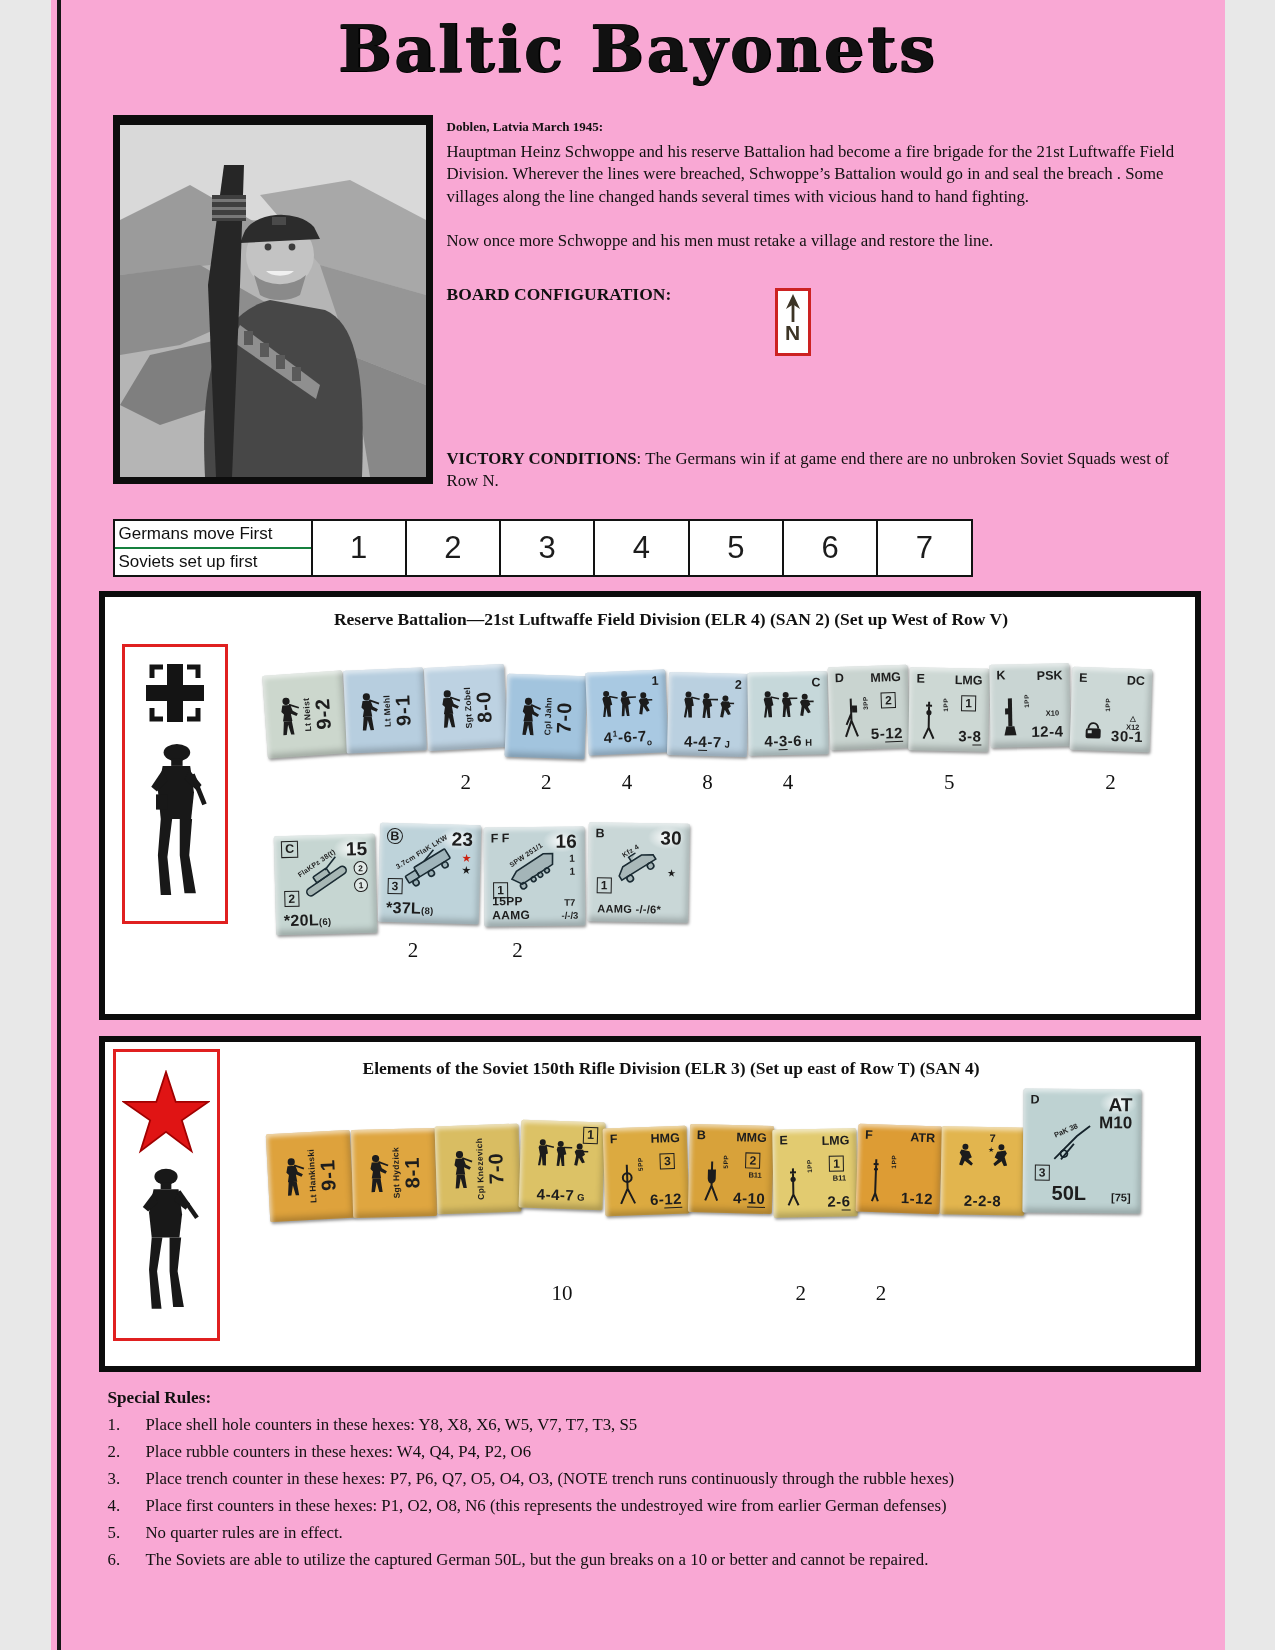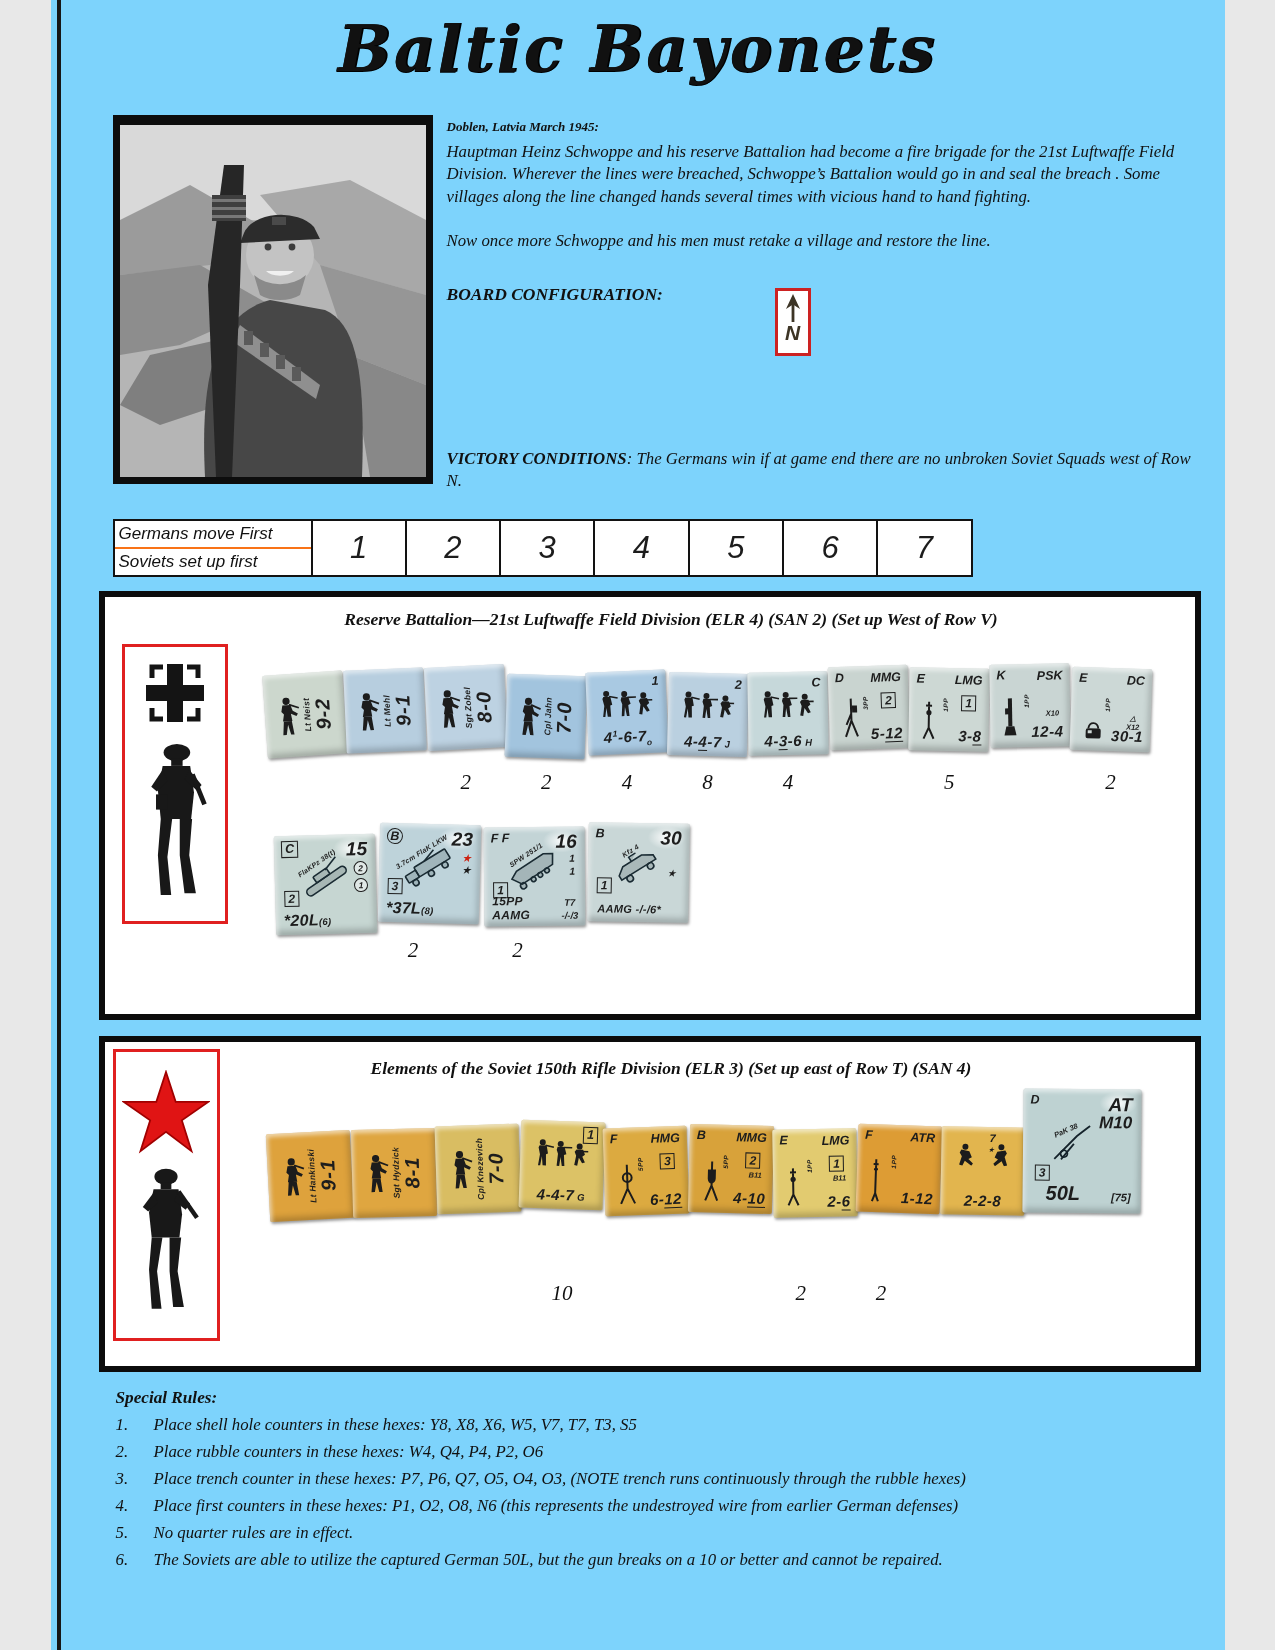--- a/index.html
+++ b/index.html
@@ -1,17 +1,17 @@
 <!DOCTYPE html>
 <html><head>
 <meta charset="utf-8">
 <style>
   html,body{margin:0;padding:0;background:#e8e8e8;}
-  .page{position:relative;width:1174px;height:1650px;background:#7dd3fc;overflow:hidden;
-        font-family:"Liberation Serif",serif;color:#111;margin:0 auto;font-style:italic;}
+  .page{position:relative;width:1174px;height:1650px;background:#f9a8d4;overflow:hidden;
+        font-family:"Liberation Serif",serif;color:#111;margin:0 auto;}
   .leftline{position:absolute;left:6px;top:0;width:4px;height:1650px;background:#161616;}
   .title{position:absolute;left:0;right:0;top:12px;margin:0;text-align:center;
          font-family:"DejaVu Serif",serif;font-size:63px;font-weight:bold;letter-spacing:3px;
          text-shadow:1.7px 0 0 #000,0 1px 0 #000;}
   
   .photo{position:absolute;left:62px;top:115px;width:306px;height:352px;border:7px solid #0d0d0d;
          border-top-width:10px;background:#bdbdbd;}
   .photo svg{display:block;width:100%;height:100%;}
   
   .intro-head{position:absolute;left:396px;top:119px;font-size:13px;font-weight:bold;}
@@ -24,21 +24,21 @@
   .nletter{font-family:"Liberation Sans",sans-serif;font-weight:bold;font-size:21px;color:#3d3526;line-height:1;}
   .board-rect{position:absolute;left:770px;top:283px;width:342px;height:90px;border:7px solid #0d0d0d;background:#fbfaf3;}
   .board-num{position:absolute;right:26px;top:5px;font-size:17px;}
   .victory{position:absolute;left:396px;top:448px;width:752px;font-size:16.8px;line-height:22.4px;}
   .victory b{font-weight:bold;}
   
   .tt{position:absolute;left:62px;top:519px;width:856px;height:54px;border:2px solid #121212;display:flex;background:#fff;}
   .tt-labels{width:196px;border-right:2px solid #121212;display:flex;flex-direction:column;
              font-family:"Liberation Sans",sans-serif;font-size:17px;}
   .tt-labels div{flex:1;display:flex;align-items:center;padding-left:4px;}
-  .tt-labels div:first-child{border-bottom:2px solid #f97316;}
+  .tt-labels div:first-child{border-bottom:2px solid #15803d;}
   .tt-cells{flex:1;display:flex;}
   .tt-cell{flex:1;border-left:2px solid #121212;display:flex;align-items:center;justify-content:center;
            font-family:"Liberation Sans",sans-serif;font-size:31px;color:#1c1c1c;}
   .tt-cell:first-child{border-left:none;}
   
   .ob-box{position:absolute;border:6px solid #0c0c0c;background:#fff;}
   #gbox{left:48px;top:591px;width:1090px;height:417px;}
   #sbox{left:48px;top:1036px;width:1090px;height:324px;}
   .ob-title{position:absolute;text-align:center;font-weight:bold;font-size:17.5px;text-indent:55px;}
   #gtitle{left:48px;top:609px;width:1090px;}
@@ -90,25 +90,25 @@
   .vmain{position:absolute;left:8px;bottom:5px;font-size:16px;font-weight:bold;letter-spacing:.3px;}
   .vmain.small{font-size:11px;left:10px;bottom:7px;}
   .vmain.lines{font-size:12px;line-height:1.15;bottom:3px;}
   .msmall{font-size:9.5px;}
   .vsub{position:absolute;right:7px;bottom:4px;font-size:9.5px;font-weight:bold;text-align:center;line-height:1.3;}
   .gid{position:absolute;top:6px;right:9px;text-align:right;line-height:1;}
   .g1{font-size:19px;font-weight:bold;} .g2{font-size:17px;font-weight:bold;}
   .gart{position:absolute;left:12px;top:36px;width:72px;transform:rotate(-24deg);text-align:center;}
   .gname{font-size:7.5px;font-weight:bold;}
   .gun .boxn2{left:12px;bottom:32px;}
-  .gmain{position:absolute;left:23px;bottom:8px;font-size:20px;font-weight:bold;margin-top:8px;}
+  .gmain{position:absolute;left:29px;bottom:8px;font-size:20px;font-weight:bold;margin-top:8px;}
   .gbr{position:absolute;right:10px;bottom:10px;font-size:11px;font-weight:bold;}
   .qty{position:absolute;font-size:21px;font-family:"Liberation Serif",serif;transform:translateX(-50%);}
   
-  .rules{position:absolute;left:65px;top:1388px;width:1130px;font-size:16.8px;}
+  .rules{position:absolute;left:57px;top:1388px;width:1130px;font-size:16.8px;}
   .rules-head{font-weight:bold;font-size:17.2px;}
   .rule-row{display:flex;margin-top:5.5px;line-height:21.5px;}
   .rule-num{width:38px;flex:0 0 38px;}
   .rule-text{flex:1;}
 </style>
 </head>
 <body>
 
 <div class="page" id="page">
   <div class="leftline"></div>

